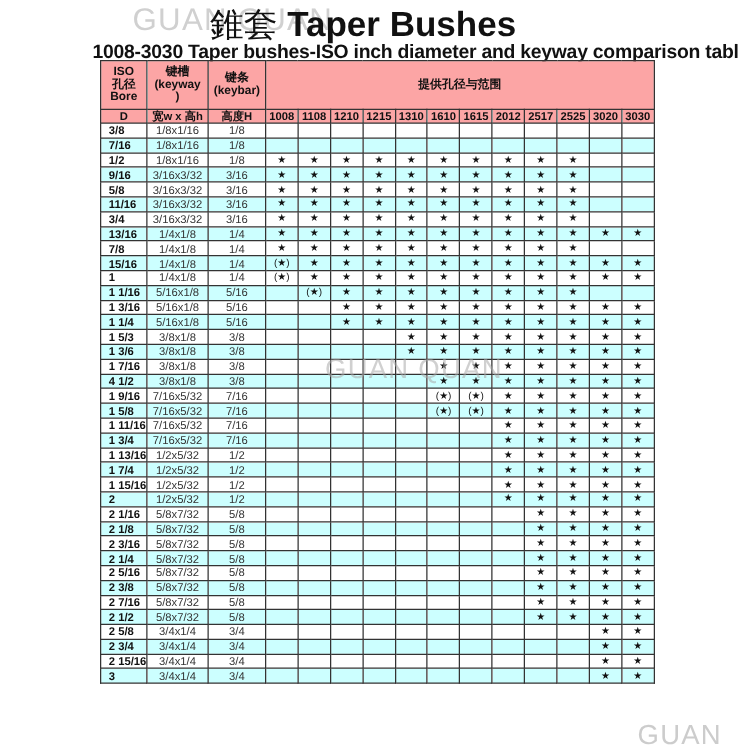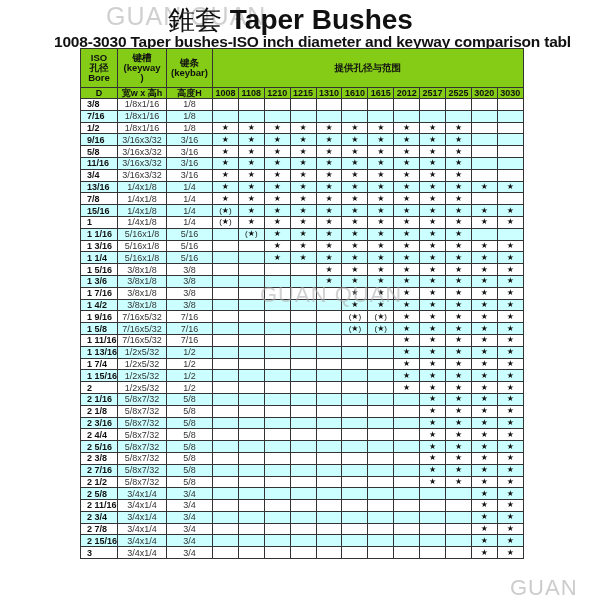--- a/index.html
+++ b/index.html
@@ -3,24 +3,24 @@
 <meta charset="utf-8">
 <style>
   html, body { margin:0; padding:0; background:#ffffff; }
   body { width:600px; height:600px; position:relative; overflow:hidden; font-family:"Liberation Sans", sans-serif; }
   .wm { position:absolute; font-family:"Liberation Sans", sans-serif; font-weight:normal; color:#c9c9c9; letter-spacing:1px;margin-left:40px; }
   #wm-top { left:66px; top:2px; font-size:25px; color:#d0d0d0; }
   #wm-mid { left:220px; top:282px; font-size:22px; color:rgba(170,170,170,0.55); z-index:5; pointer-events:none; }
   #wm-bot { left:470px; top:575px; font-size:22px; color:rgba(170,170,170,0.6); z-index:5; pointer-events:none; }
   #title { position:absolute; left:168px; top:2px; font-size:28px; font-weight:bold; color:#111; white-space:nowrap; }
   #title .cn { font-family:Liberation Serif, serif; font-weight:normal; font-size:27px;margin-top:22px; }
-  #subtitle { position:absolute; left:54px; top:33px; font-size:15.5px; font-weight:bold; color:#111; white-space:nowrap; letter-spacing:-0.2px; }
+  #subtitle { position:absolute; left:74px; top:33px; font-size:15.5px; font-weight:bold; color:#111; white-space:nowrap; letter-spacing:-0.2px; }
   table { position:absolute; left:80px; top:48px; border-collapse:collapse; table-layout:fixed; width:443px; }
   td, th { border:1px solid #333; padding:0; text-align:center; font-size:9px; color:#111; overflow:hidden; white-space:nowrap; line-height:10px; }
-  th { background:#84cc16; font-weight:bold; }
+  th { background:#fca5a5; font-weight:bold; }
   th.big { height:38px; line-height:10px; font-size:9.5px; white-space:normal; }
   th.sub { height:10px; font-size:9px; }
   tr.row td { height:10.8px; }
   tr.row:nth-child(odd) td { background:#ffffff; }
   tr.row:nth-child(even) td { background:#ccffff; }
   td.d { font-weight:bold; text-align:left; padding-left:6px; }
   td.kw, td.kb { color:#333; }
   td.star { font-size:8px; }
   col.c-d { width:37px; } col.c-kw { width:49px; } col.c-kb { width:46px; } col.c-s { width:25.9px; }
 </style>
@@ -307,21 +307,21 @@
         <td class="star">★</td>
         <td class="star">★</td>
         <td class="star">★</td>
         <td class="star">★</td>
         <td class="star">★</td>
         <td class="star">★</td>
         <td class="star">★</td>
         <td class="star">★</td>
       </tr>
       <tr class="row">
-        <td class="d">1  5/16</td>
+        <td class="d">1  5/3</td>
         <td class="kw">3/8x1/8</td>
         <td class="kb">3/8</td>
         <td class="star"></td>
         <td class="star"></td>
         <td class="star"></td>
         <td class="star"></td>
         <td class="star">★</td>
         <td class="star">★</td>
         <td class="star">★</td>
         <td class="star">★</td>
@@ -358,21 +358,21 @@
         <td class="star"></td>
         <td class="star">★</td>
         <td class="star">★</td>
         <td class="star">★</td>
         <td class="star">★</td>
         <td class="star">★</td>
         <td class="star">★</td>
         <td class="star">★</td>
       </tr>
       <tr class="row">
-        <td class="d">1  4/2</td>
+        <td class="d">4  1/2</td>
         <td class="kw">3/8x1/8</td>
         <td class="kb">3/8</td>
         <td class="star"></td>
         <td class="star"></td>
         <td class="star"></td>
         <td class="star"></td>
         <td class="star"></td>
         <td class="star">★</td>
         <td class="star">★</td>
         <td class="star">★</td>
@@ -426,20 +426,37 @@
         <td class="star"></td>
         <td class="star"></td>
         <td class="star"></td>
         <td class="star">★</td>
         <td class="star">★</td>
         <td class="star">★</td>
         <td class="star">★</td>
         <td class="star">★</td>
       </tr>
       <tr class="row">
+        <td class="d">1  3/4</td>
+        <td class="kw">7/16x5/32</td>
+        <td class="kb">7/16</td>
+        <td class="star"></td>
+        <td class="star"></td>
+        <td class="star"></td>
+        <td class="star"></td>
+        <td class="star"></td>
+        <td class="star"></td>
+        <td class="star"></td>
+        <td class="star">★</td>
+        <td class="star">★</td>
+        <td class="star">★</td>
+        <td class="star">★</td>
+        <td class="star">★</td>
+      </tr>
+      <tr class="row">
         <td class="d">1 13/16</td>
         <td class="kw">1/2x5/32</td>
         <td class="kb">1/2</td>
         <td class="star"></td>
         <td class="star"></td>
         <td class="star"></td>
         <td class="star"></td>
         <td class="star"></td>
         <td class="star"></td>
         <td class="star"></td>
@@ -545,21 +562,21 @@
         <td class="star"></td>
         <td class="star"></td>
         <td class="star"></td>
         <td class="star"></td>
         <td class="star">★</td>
         <td class="star">★</td>
         <td class="star">★</td>
         <td class="star">★</td>
       </tr>
       <tr class="row">
-        <td class="d">2  4/4</td>
+        <td class="d">2  1/4</td>
         <td class="kw">5/8x7/32</td>
         <td class="kb">5/8</td>
         <td class="star"></td>
         <td class="star"></td>
         <td class="star"></td>
         <td class="star"></td>
         <td class="star"></td>
         <td class="star"></td>
         <td class="star"></td>
         <td class="star"></td>
@@ -647,55 +664,21 @@
         <td class="star"></td>
         <td class="star"></td>
         <td class="star"></td>
         <td class="star"></td>
         <td class="star"></td>
         <td class="star"></td>
         <td class="star">★</td>
         <td class="star">★</td>
       </tr>
       <tr class="row">
-        <td class="d">2 11/16</td>
-        <td class="kw">3/4x1/4</td>
-        <td class="kb">3/4</td>
-        <td class="star"></td>
-        <td class="star"></td>
-        <td class="star"></td>
-        <td class="star"></td>
-        <td class="star"></td>
-        <td class="star"></td>
-        <td class="star"></td>
-        <td class="star"></td>
-        <td class="star"></td>
-        <td class="star"></td>
-        <td class="star">★</td>
-        <td class="star">★</td>
-      </tr>
-      <tr class="row">
         <td class="d">2  3/4</td>
-        <td class="kw">3/4x1/4</td>
-        <td class="kb">3/4</td>
-        <td class="star"></td>
-        <td class="star"></td>
-        <td class="star"></td>
-        <td class="star"></td>
-        <td class="star"></td>
-        <td class="star"></td>
-        <td class="star"></td>
-        <td class="star"></td>
-        <td class="star"></td>
-        <td class="star"></td>
-        <td class="star">★</td>
-        <td class="star">★</td>
-      </tr>
-      <tr class="row">
-        <td class="d">2  7/8</td>
         <td class="kw">3/4x1/4</td>
         <td class="kb">3/4</td>
         <td class="star"></td>
         <td class="star"></td>
         <td class="star"></td>
         <td class="star"></td>
         <td class="star"></td>
         <td class="star"></td>
         <td class="star"></td>
         <td class="star"></td>

